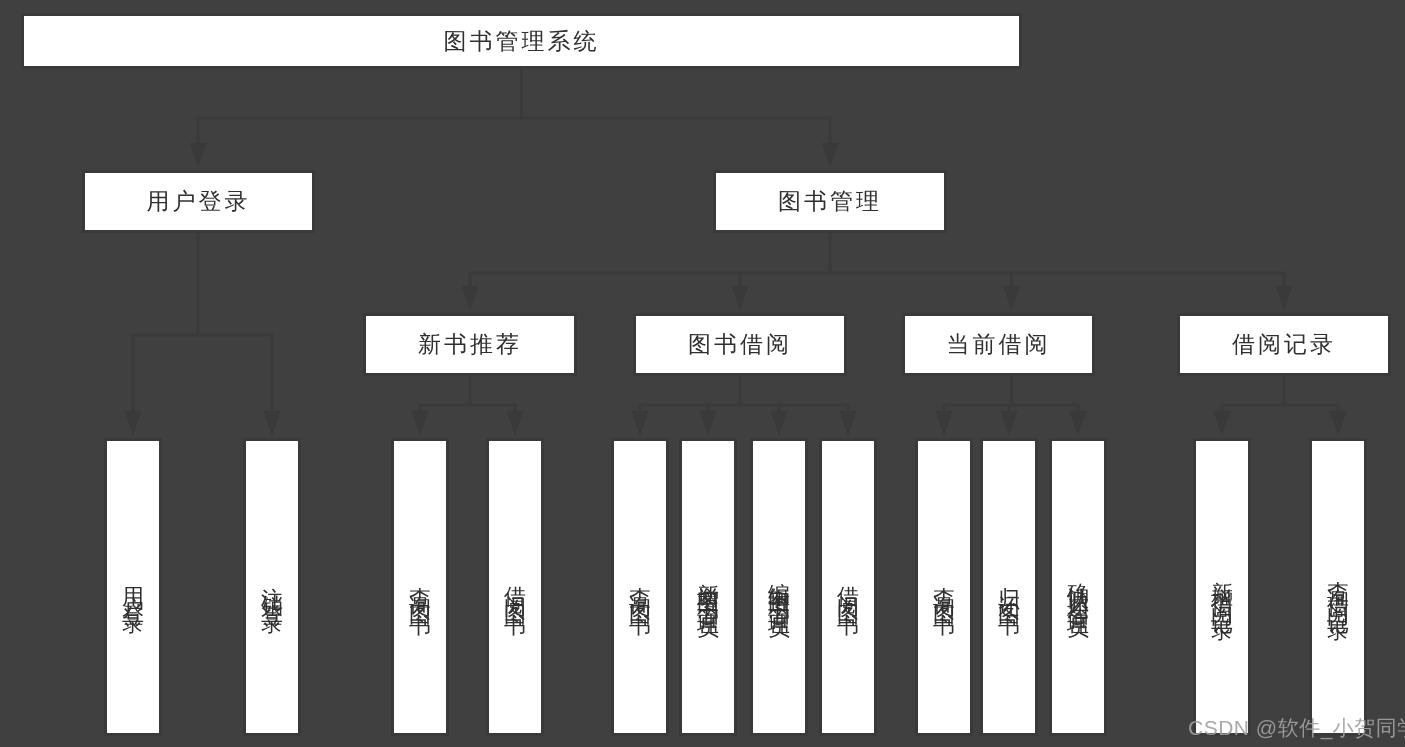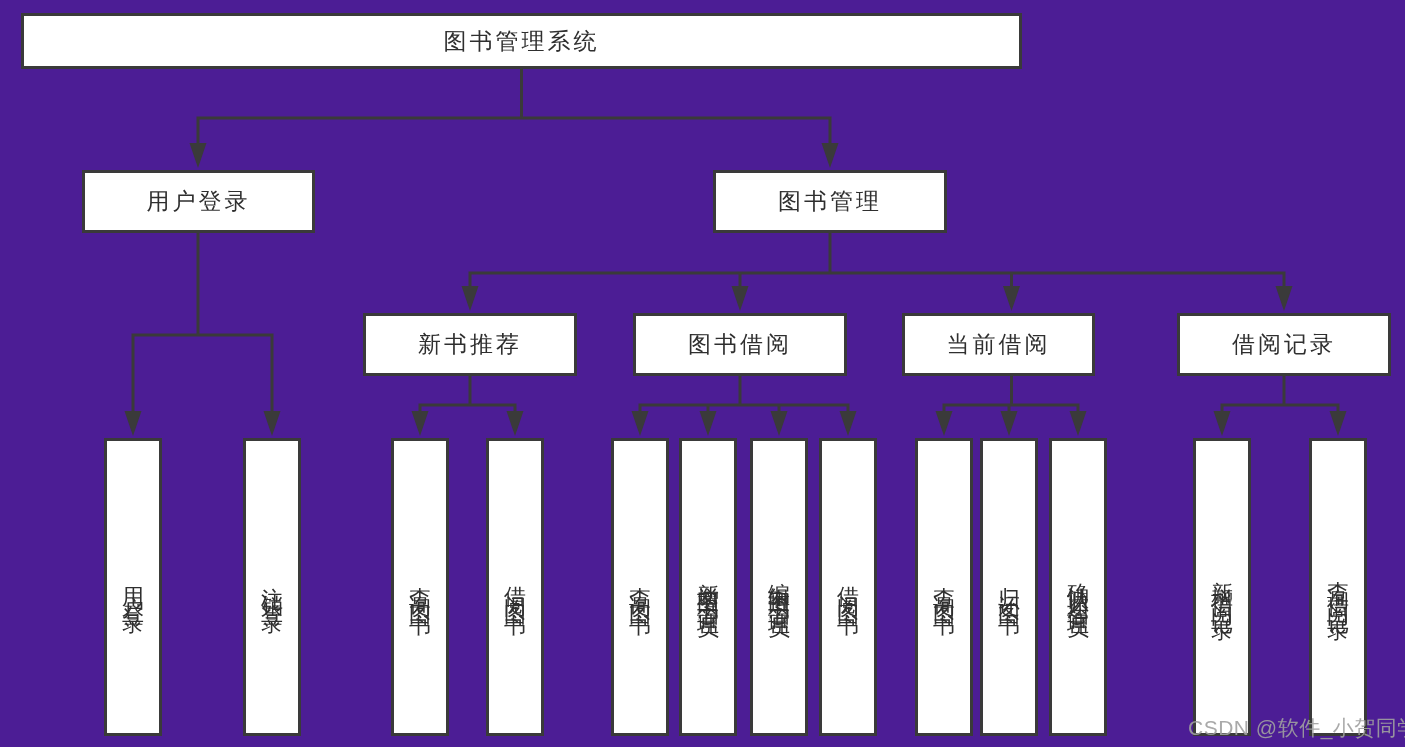--- a/index.html
+++ b/index.html
@@ -1,20 +1,20 @@
 <!DOCTYPE html>
 <html><head>
 <meta charset="utf-8">
 <style>
   html, body { margin: 0; padding: 0; background: #ffffff; }
   .canvas {
     position: relative;
     width: 1405px;
     height: 747px;
-    background: #4c1d95;
+    background: #404040;
     overflow: hidden;
     font-family: "Liberation Sans", sans-serif;
     color: #2f2f2f;
   }
   .connectors {
     position: absolute;
     left: 0; top: 0;
     width: 1405px; height: 747px;
     pointer-events: none;
   }

